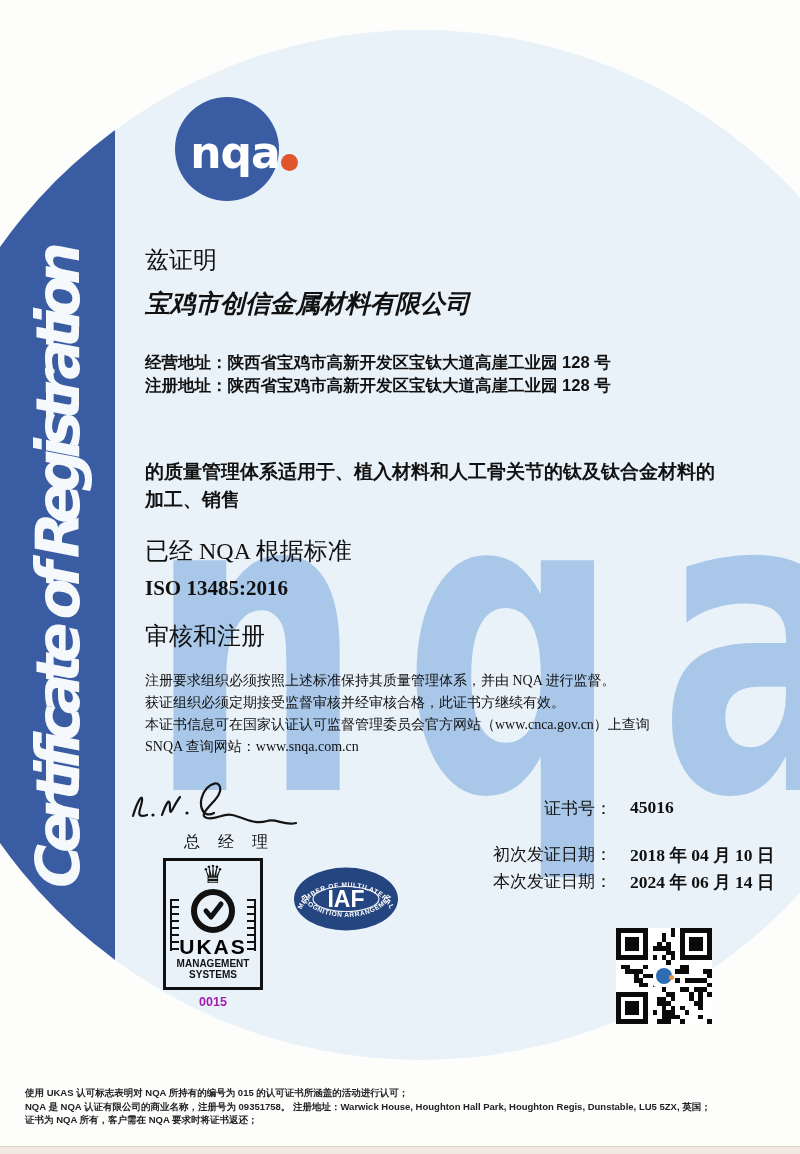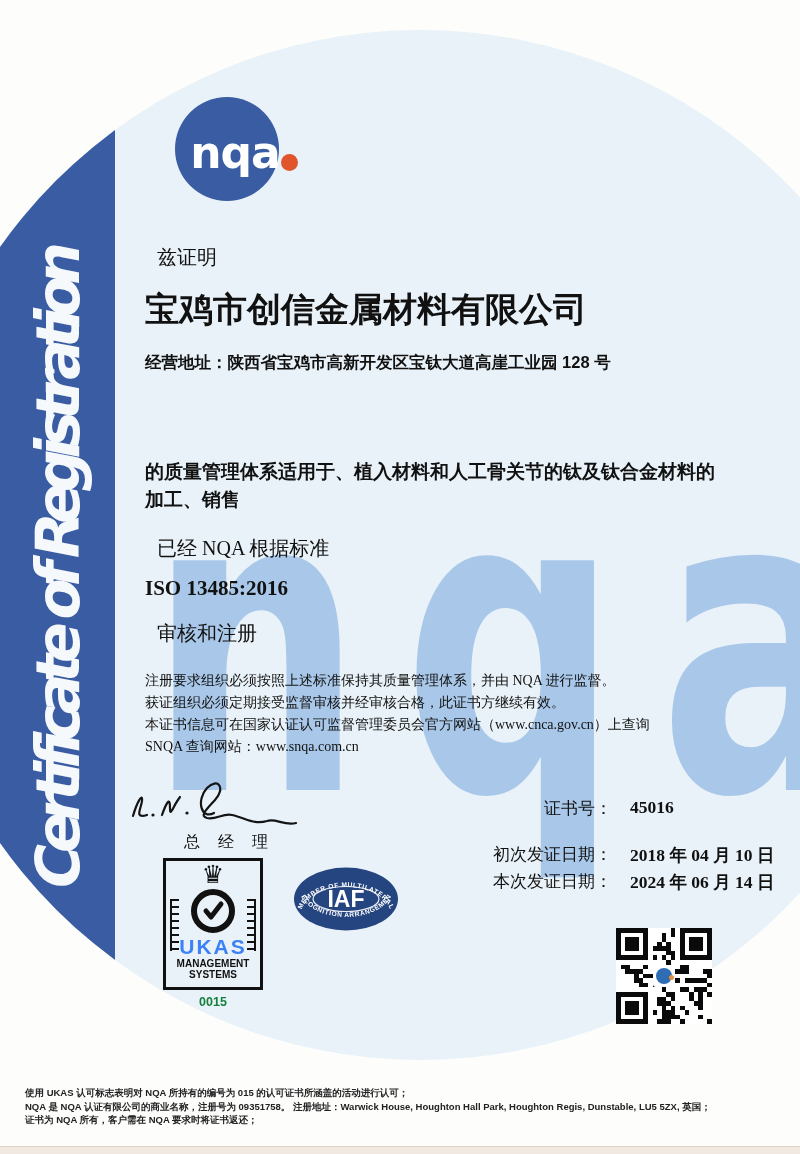--- a/index.html
+++ b/index.html
@@ -25,23 +25,23 @@
   .logo-circle{position:absolute;left:175px;top:97px;width:104px;height:104px;z-index:2;
                border-radius:50%;background:#3a5ca3;display:flex;align-items:center;
                justify-content:center;padding-left:0;}
   .logo-text{font-family:"DejaVu Sans","Liberation Sans",sans-serif;font-weight:bold;
              font-size:44px;color:#fff;letter-spacing:-1px;margin-left:16px;margin-top:6px;}
   .logo-dot{position:absolute;left:281px;top:154px;width:17px;height:17px;border-radius:50%;
             background:#e0552b;z-index:2;}
   
   .abs{position:absolute;z-index:2;}
   .l145{left:145px;}
-  .serif20{font-size:20px;margin-left:12px;}
+  .serif20{font-size:24px;}
   .sans-bold{font-family:"Liberation Sans","DejaVu Sans",sans-serif;font-weight:bold;}
-  .company-name{font-size:34px;}
+  .company-name{font-size:25px;font-style:italic;}
   .small-bold{font-size:16.5px;}
   .scope{font-size:19px;line-height:28px;width:578px;}
   .standard{font-size:21px;font-weight:bold;}
   .terms{font-size:14px;line-height:22px;}
   .terms div{white-space:nowrap;}
   
   .sig-title{font-size:16px;letter-spacing:7px;}
   
   .meta-row{position:absolute;left:462px;width:345px;display:flex;z-index:2;font-size:17px;}
   .meta-row .lab{flex:0 0 150px;text-align:right;}
@@ -51,23 +51,23 @@
   .ukas-box{position:relative;width:94px;height:126px;border:3px solid #111;margin:0 auto;
             display:flex;flex-direction:column;align-items:center;background:transparent;}
   .crown{font-family:"DejaVu Sans",sans-serif;font-size:25px;line-height:26px;margin-top:1px;color:#111;}
   .check-circle{width:32px;height:32px;border:6px solid #111;border-radius:50%;
                 display:flex;align-items:center;justify-content:center;margin-top:1px;}
   .ruler{position:absolute;top:38px;width:7px;height:52px;
          background-image:repeating-linear-gradient(to bottom,#111 0 2px,transparent 2px 7px);}
   .ruler.l{left:4px;border-left:2px solid #111;}
   .ruler.r{right:4px;border-right:2px solid #111;}
   .ukas-word{font-family:"Liberation Sans",sans-serif;font-weight:bold;font-size:21px;
-             letter-spacing:2px;line-height:22px;margin-top:3px;color:#3b82f6;}
+             letter-spacing:2px;line-height:22px;margin-top:3px;color:#000000;}
   .ukas-l1{font-family:"Liberation Sans",sans-serif;font-weight:bold;font-size:10px;line-height:11px;color:#111;}
-  .ukas-code{font-family:"Liberation Sans",sans-serif;font-weight:bold;font-size:12.5px;margin-top:5px;color:#15803d;}
+  .ukas-code{font-family:"Liberation Sans",sans-serif;font-weight:bold;font-size:12.5px;margin-top:5px;color:#a21caf;}
   
   .footnotes{position:absolute;left:25px;top:1086px;z-index:2;
              font-family:"Liberation Sans","DejaVu Sans",sans-serif;
              font-size:9.5px;font-weight:bold;line-height:13.5px;color:#222;}
   .footnotes div{white-space:nowrap;}
   .bottom-strip{position:absolute;left:0;bottom:0;width:100%;height:7px;
                 background:#f0e8e1;border-top:1px solid #e0d3c6;z-index:3;}
   
   .qr{position:absolute;left:616px;top:928px;width:96px;height:96px;z-index:2;background:#fff;}
   .qr-grid{position:absolute;inset:0;display:grid;
@@ -95,20 +95,21 @@
   <div class="band-label">Certificate of Registration</div>
 
   <div class="logo-circle">
     <span class="logo-text">nqa</span>
   </div>
   <div class="logo-dot"></div>
 
   <div class="abs l145 serif20" style="top:244px">兹证明</div>
   <div class="abs l145 sans-bold company-name" style="top:287px">宝鸡市创信金属材料有限公司</div>
   <div class="abs l145 sans-bold small-bold" style="top:352px">经营地址：陕西省宝鸡市高新开发区宝钛大道高崖工业园 128 号</div>
+  <div class="abs l145 sans-bold small-bold" style="top:375px">注册地址：陕西省宝鸡市高新开发区宝钛大道高崖工业园 128 号</div>
 
   <div class="abs l145 sans-bold scope" style="top:458px">的质量管理体系适用于、植入材料和人工骨关节的钛及钛合金材料的加工、销售</div>
 
   <div class="abs l145 serif20" style="top:535px">已经 NQA 根据标准</div>
   <div class="abs l145 standard" style="top:576px">ISO 13485:2016</div>
   <div class="abs l145 serif20" style="top:620px">审核和注册</div>
 
   <div class="abs l145 terms" style="top:670px">
     <div>注册要求组织必须按照上述标准保持其质量管理体系，并由 NQA 进行监督。</div>
     <div>获证组织必须定期接受监督审核并经审核合格，此证书方继续有效。</div>

